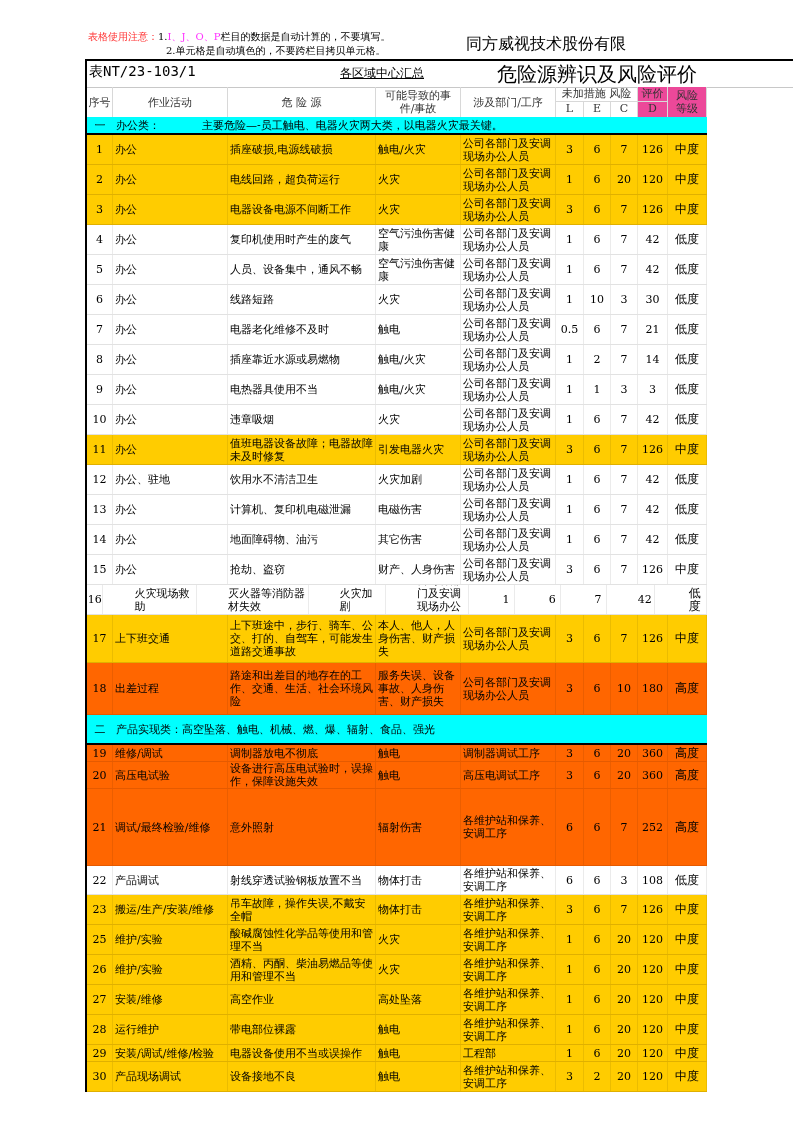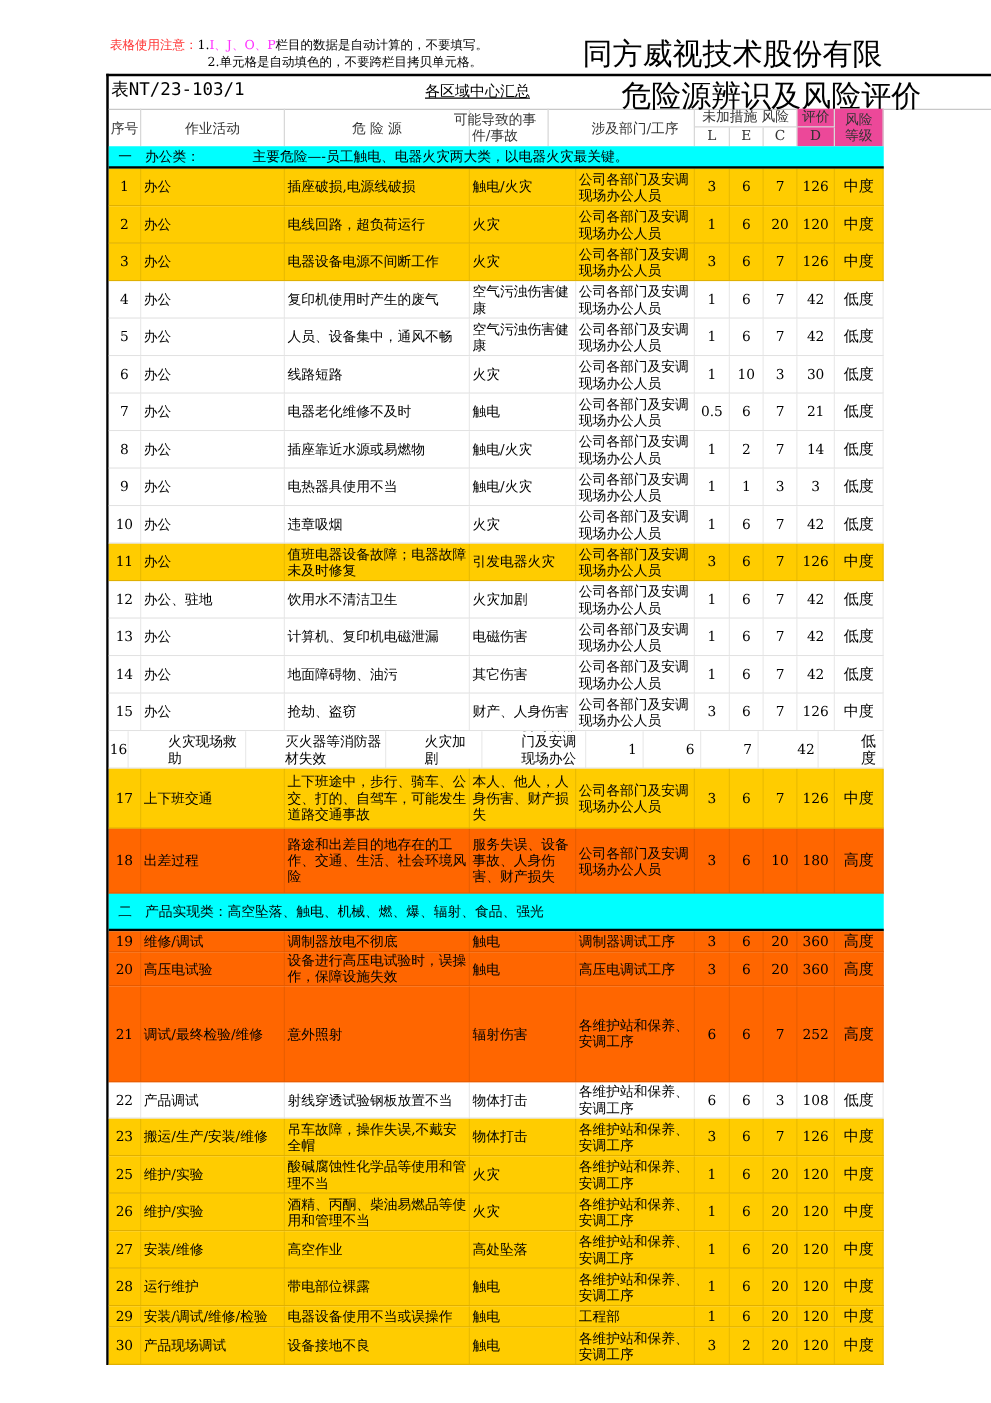--- a/index.html
+++ b/index.html
@@ -3,28 +3,28 @@
 <meta charset="utf-8">
 <style>
   html, body { margin:0; padding:0; background:#ffffff; }
   body { width:793px; height:1122px; position:relative; overflow:hidden;
          font-family:"DejaVu Serif","Liberation Serif",serif; color:#000; }
   .notes { position:absolute; left:88px; top:30px; font-size:10px; line-height:14px; }
   .notes .n1 { white-space:nowrap; }
   .notes .lbl { color:#ff3333; }
   .notes .mag { color:#ff33ff; }
   .notes .n2 { padding-left:78px; white-space:nowrap; }
-  .company { position:absolute; left:466px; top:28px; font-size:24px; line-height:32px; white-space:nowrap;
+  .company { position:absolute; left:466px; top:28px; font-size:16px; line-height:32px; white-space:nowrap;
              font-family:Liberation Sans, sans-serif; }
   .topline { position:absolute; left:85px; top:59px; width:708px; height:2px; background:#000; }
   .leftline { position:absolute; left:85px; top:59px; width:2px; height:1033px; background:#000; }
   .titlebar { position:absolute; left:87px; top:61px; width:706px; height:26px; border-bottom:1px solid #c8c8c8; }
   .formno { position:absolute; left:2px; top:2px; font-size:14px; font-family:"DejaVu Sans Mono","Liberation Mono",monospace; }
   .region { position:absolute; left:253px; top:4px; font-size:12px; text-decoration:underline; }
-  .doctitle { position:absolute; left:410px; top:0px; font-size:24px; white-space:nowrap;
+  .doctitle { position:absolute; left:410px; top:0px; font-size:20px; white-space:nowrap;
               font-family:"DejaVu Sans","Liberation Sans",sans-serif; }
   .hdr { position:absolute; top:87px; height:30px; font-size:11px; color:#333; text-align:center;
          display:flex; align-items:center; justify-content:center; border-right:1px solid #d8d8d8; box-sizing:border-box; line-height:13px; }
   .hsub { position:absolute; font-size:11px; color:#333; text-align:center; box-sizing:border-box; border-right:1px solid #d8d8d8; line-height:14px; }
   .yellowhdr { background:#ec4899; }
   .section { position:absolute; left:87px; width:620px; background:#00ffff; font-size:11px;
              display:flex; align-items:center; border-bottom:2px solid #000; box-sizing:border-box; }
   .row { position:absolute; left:87px; width:620px; display:flex; font-size:11px; box-sizing:border-box;
          border-bottom:1px solid #e2e2e2; }
   .row.mid { background:#ffcc00; border-bottom-color:#e0b000; }
@@ -57,21 +57,21 @@
 
 <div class="titlebar">
   <span class="formno">表NT/23-103/1</span>
   <span class="region">各区域中心汇总</span>
   <span class="doctitle">危险源辨识及风险评价</span>
 </div>
 
 <div class="hdr" style="left:87px;width:26px;">序号</div>
 <div class="hdr" style="left:113px;width:115px;">作业活动</div>
 <div class="hdr" style="left:228px;width:148px;">危 险 源</div>
-<div class="hdr" style="left:354px;width:85px;padding:0 8px;">可能导致的事件/事故</div>
+<div class="hdr" style="left:376px;width:85px;padding:0 8px;">可能导致的事件/事故</div>
 <div class="hdr" style="left:461px;width:95px;">涉及部门/工序</div>
 <div class="hsub" style="left:556px;top:87px;width:82px;height:15px;border-bottom:1px solid #d8d8d8;">未加措施 风险</div>
 <div class="hsub yellowhdr" style="left:638px;top:87px;width:30px;height:15px;border-bottom:1px solid #d8d8d8;">评价</div>
 <div class="hsub" style="left:556px;top:102px;width:28px;height:15px;">L</div>
 <div class="hsub" style="left:584px;top:102px;width:27px;height:15px;">E</div>
 <div class="hsub" style="left:611px;top:102px;width:27px;height:15px;">C</div>
 <div class="hsub yellowhdr" style="left:638px;top:102px;width:30px;height:15px;">D</div>
 <div class="hdr yellowhdr" style="left:668px;width:39px;padding:0 6px;">风险等级</div>
 
 <div class="section" style="top:117px;height:18px;">

